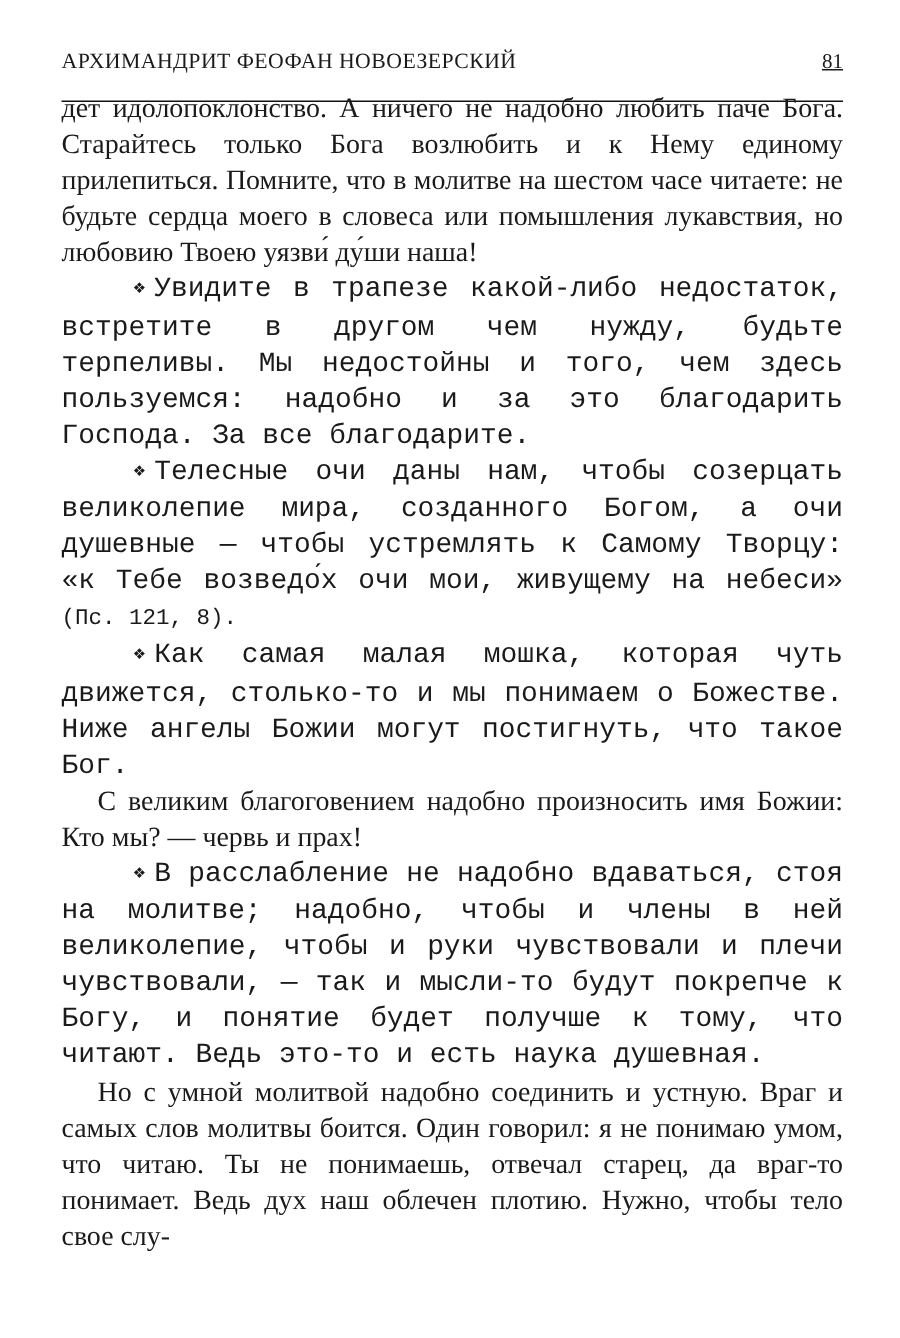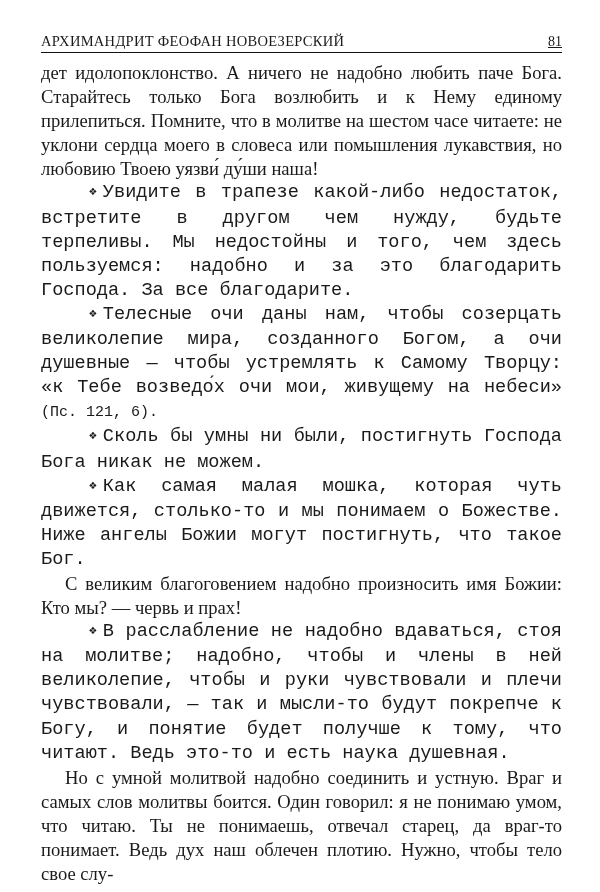--- a/index.html
+++ b/index.html
@@ -6,21 +6,21 @@
   body { width: 600px; height: 892px; position: relative; overflow: hidden; }
   .page {
     position: absolute; left: 41px; top: 0; width: 521px;
     font-family: "Liberation Serif", "DejaVu Serif", serif;
     color: #1a1a1a;
   }
   .header {
     position: absolute; left: 0; top: 28px; width: 521px; height: 22px;
     border-bottom: 1.5px solid #111;
     display: flex; justify-content: space-between; align-items: flex-end;
-    padding-bottom: 2px;
+    padding-bottom: 17px;
   }
   .header-title { font-size: 14.5px; letter-spacing: 0.3px; }
   .header-page { font-size: 14px; text-decoration: underline; }
   .body-text {
     position: absolute; left: 0; top: 61px; width: 521px;
     font-size: 18.6px; line-height: 24.1px;
     text-align: justify;
   }
   .para { margin: 0; text-indent: 24px; }
   .para.bullet { text-indent: 24px; font-family: Liberation Mono, monospace; }
@@ -30,22 +30,21 @@
 </head>
 <body>
 
 <div class="page">
   <div class="header">
     <span class="header-title">АРХИМАНДРИТ ФЕОФАН НОВОЕЗЕРСКИЙ</span>
     <span class="header-page">81</span>
   </div>
 
   <div class="body-text">
-    <p class="para" style="text-indent:0"><span>дет идолопоклонство. А ничего не надобно любить паче Бога. Старайтесь только Бога возлюбить и к Нему единому прилепиться. Помните, что в молитве на шестом часе читаете: не уклони сердца моего в словеса или помышления лукавствия, но любовию Твоею уязви́ ду́ши наша!</span></p>
+    <p class="para" style="text-indent:0"><span>дет идолопоклонство. А ничего не надобно любить паче Бога. Старайтесь только Бога возлюбить и к Нему единому прилепиться. Помните, что в молитве на шестом часе читаете: не будьте сердца моего в словеса или помышления лукавствия, но любовию Твоею уязви́ ду́ши наша!</span></p>
     <p class="para bullet"><span class="bullet-icon">❖</span><span>Увидите в трапезе какой-либо недостаток, встретите в другом чем нужду, будьте терпеливы. Мы недостойны и того, чем здесь пользуемся: надобно и за это благодарить Господа. За все благодарите.</span></p>
-    <p class="para bullet"><span class="bullet-icon">❖</span><span>Телесные очи даны нам, чтобы созерцать великолепие мира, созданного Богом, а очи душевные — чтобы устремлять к Самому Творцу: «к Тебе возведо́х очи мои, живущему на небеси»</span> <span class="ref">(Пс. 121, 6).</span></p>
-    <p class="para bullet"><span class="bullet-icon">❖</span><span>Сколь бы умны ни были, постигнуть Господа Бога никак не можем.</span></p>
+    <p class="para bullet"><span class="bullet-icon">❖</span><span>Телесные очи даны нам, чтобы созерцать великолепие мира, созданного Богом, а очи душевные — чтобы устремлять к Самому Творцу: «к Тебе возведо́х очи мои, живущему на небеси»</span> <span class="ref">(Пс. 121, 8).</span></p>
     <p class="para bullet"><span class="bullet-icon">❖</span><span>Как самая малая мошка, которая чуть движется, столько-то и мы понимаем о Божестве. Ниже ангелы Божии могут постигнуть, что такое Бог.</span></p>
     <p class="para"><span>С великим благоговением надобно произносить имя Божии: Кто мы? — червь и прах!</span></p>
     <p class="para bullet"><span class="bullet-icon">❖</span><span>В расслабление не надобно вдаваться, стоя на молитве; надобно, чтобы и члены в ней великолепие, чтобы и руки чувствовали и плечи чувствовали, — так и мысли-то будут покрепче к Богу, и понятие будет получше к тому, что читают. Ведь это-то и есть наука душевная.</span></p>
     <p class="para"><span>Но с умной молитвой надобно соединить и устную. Враг и самых слов молитвы боится. Один говорил: я не понимаю умом, что читаю. Ты не понимаешь, отвечал старец, да враг-то понимает. Ведь дух наш облечен плотию. Нужно, чтобы тело свое слу-</span></p>
   </div>
 </div>
 
 </body></html>

